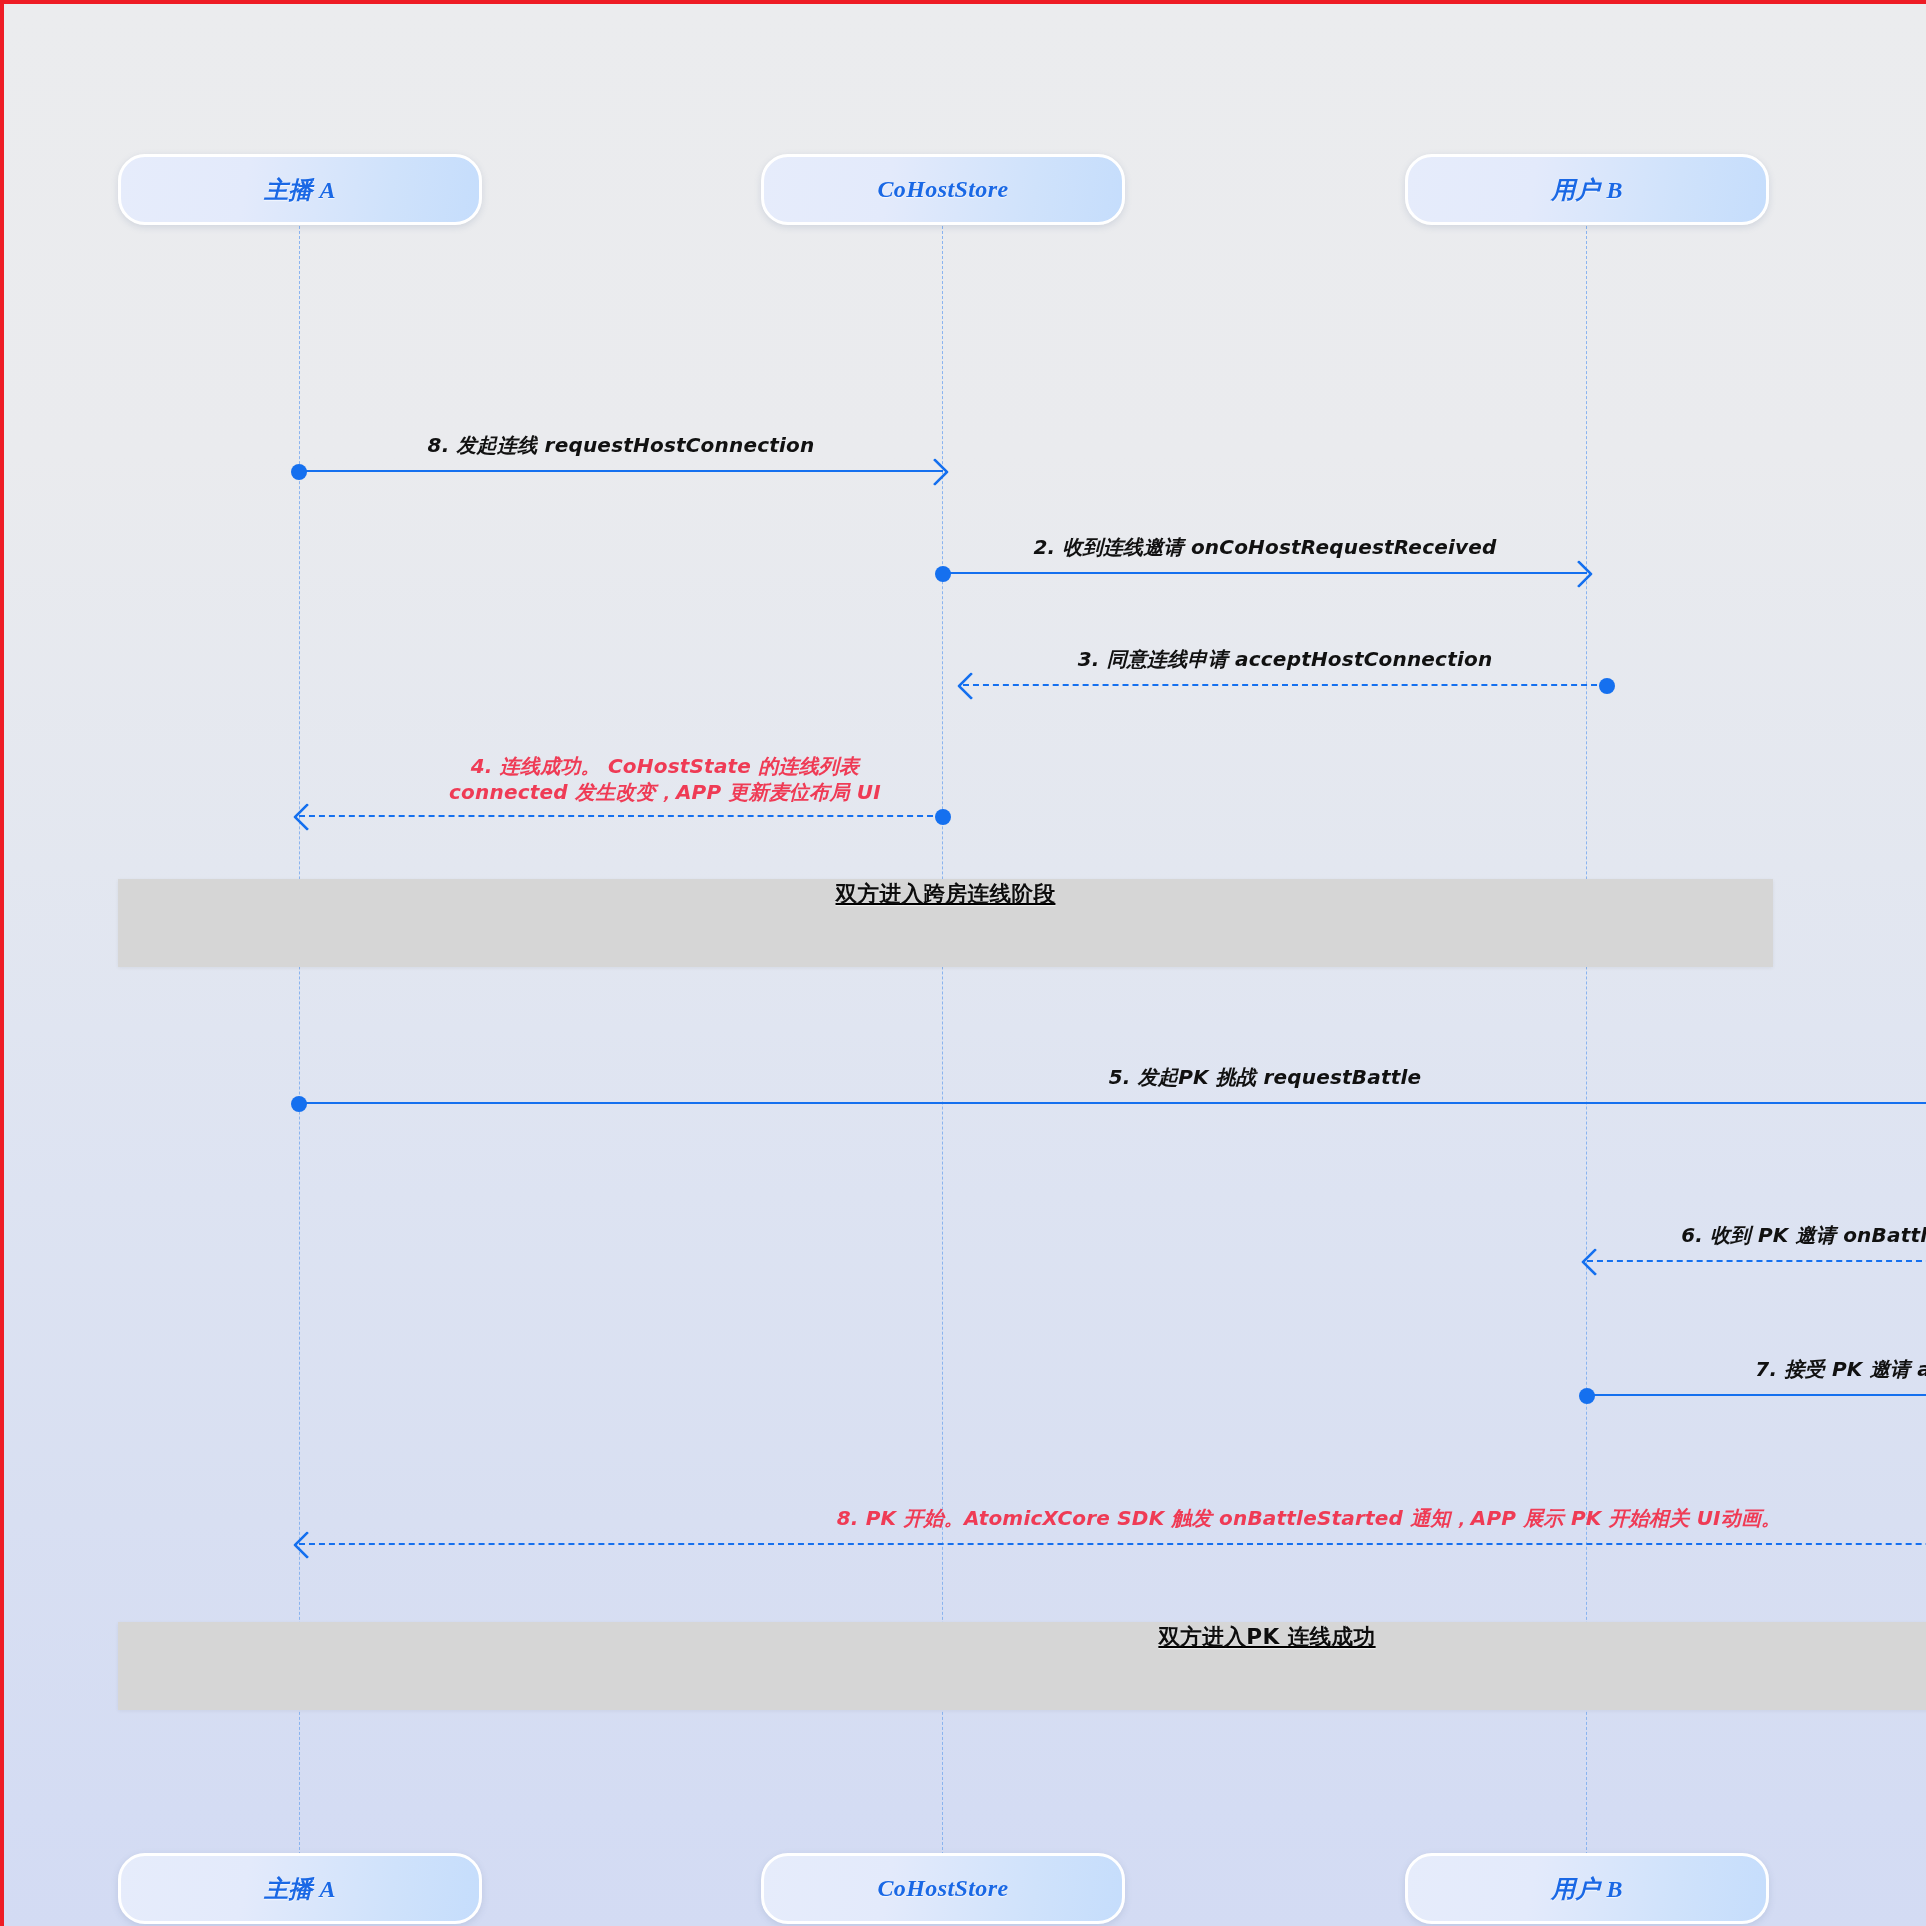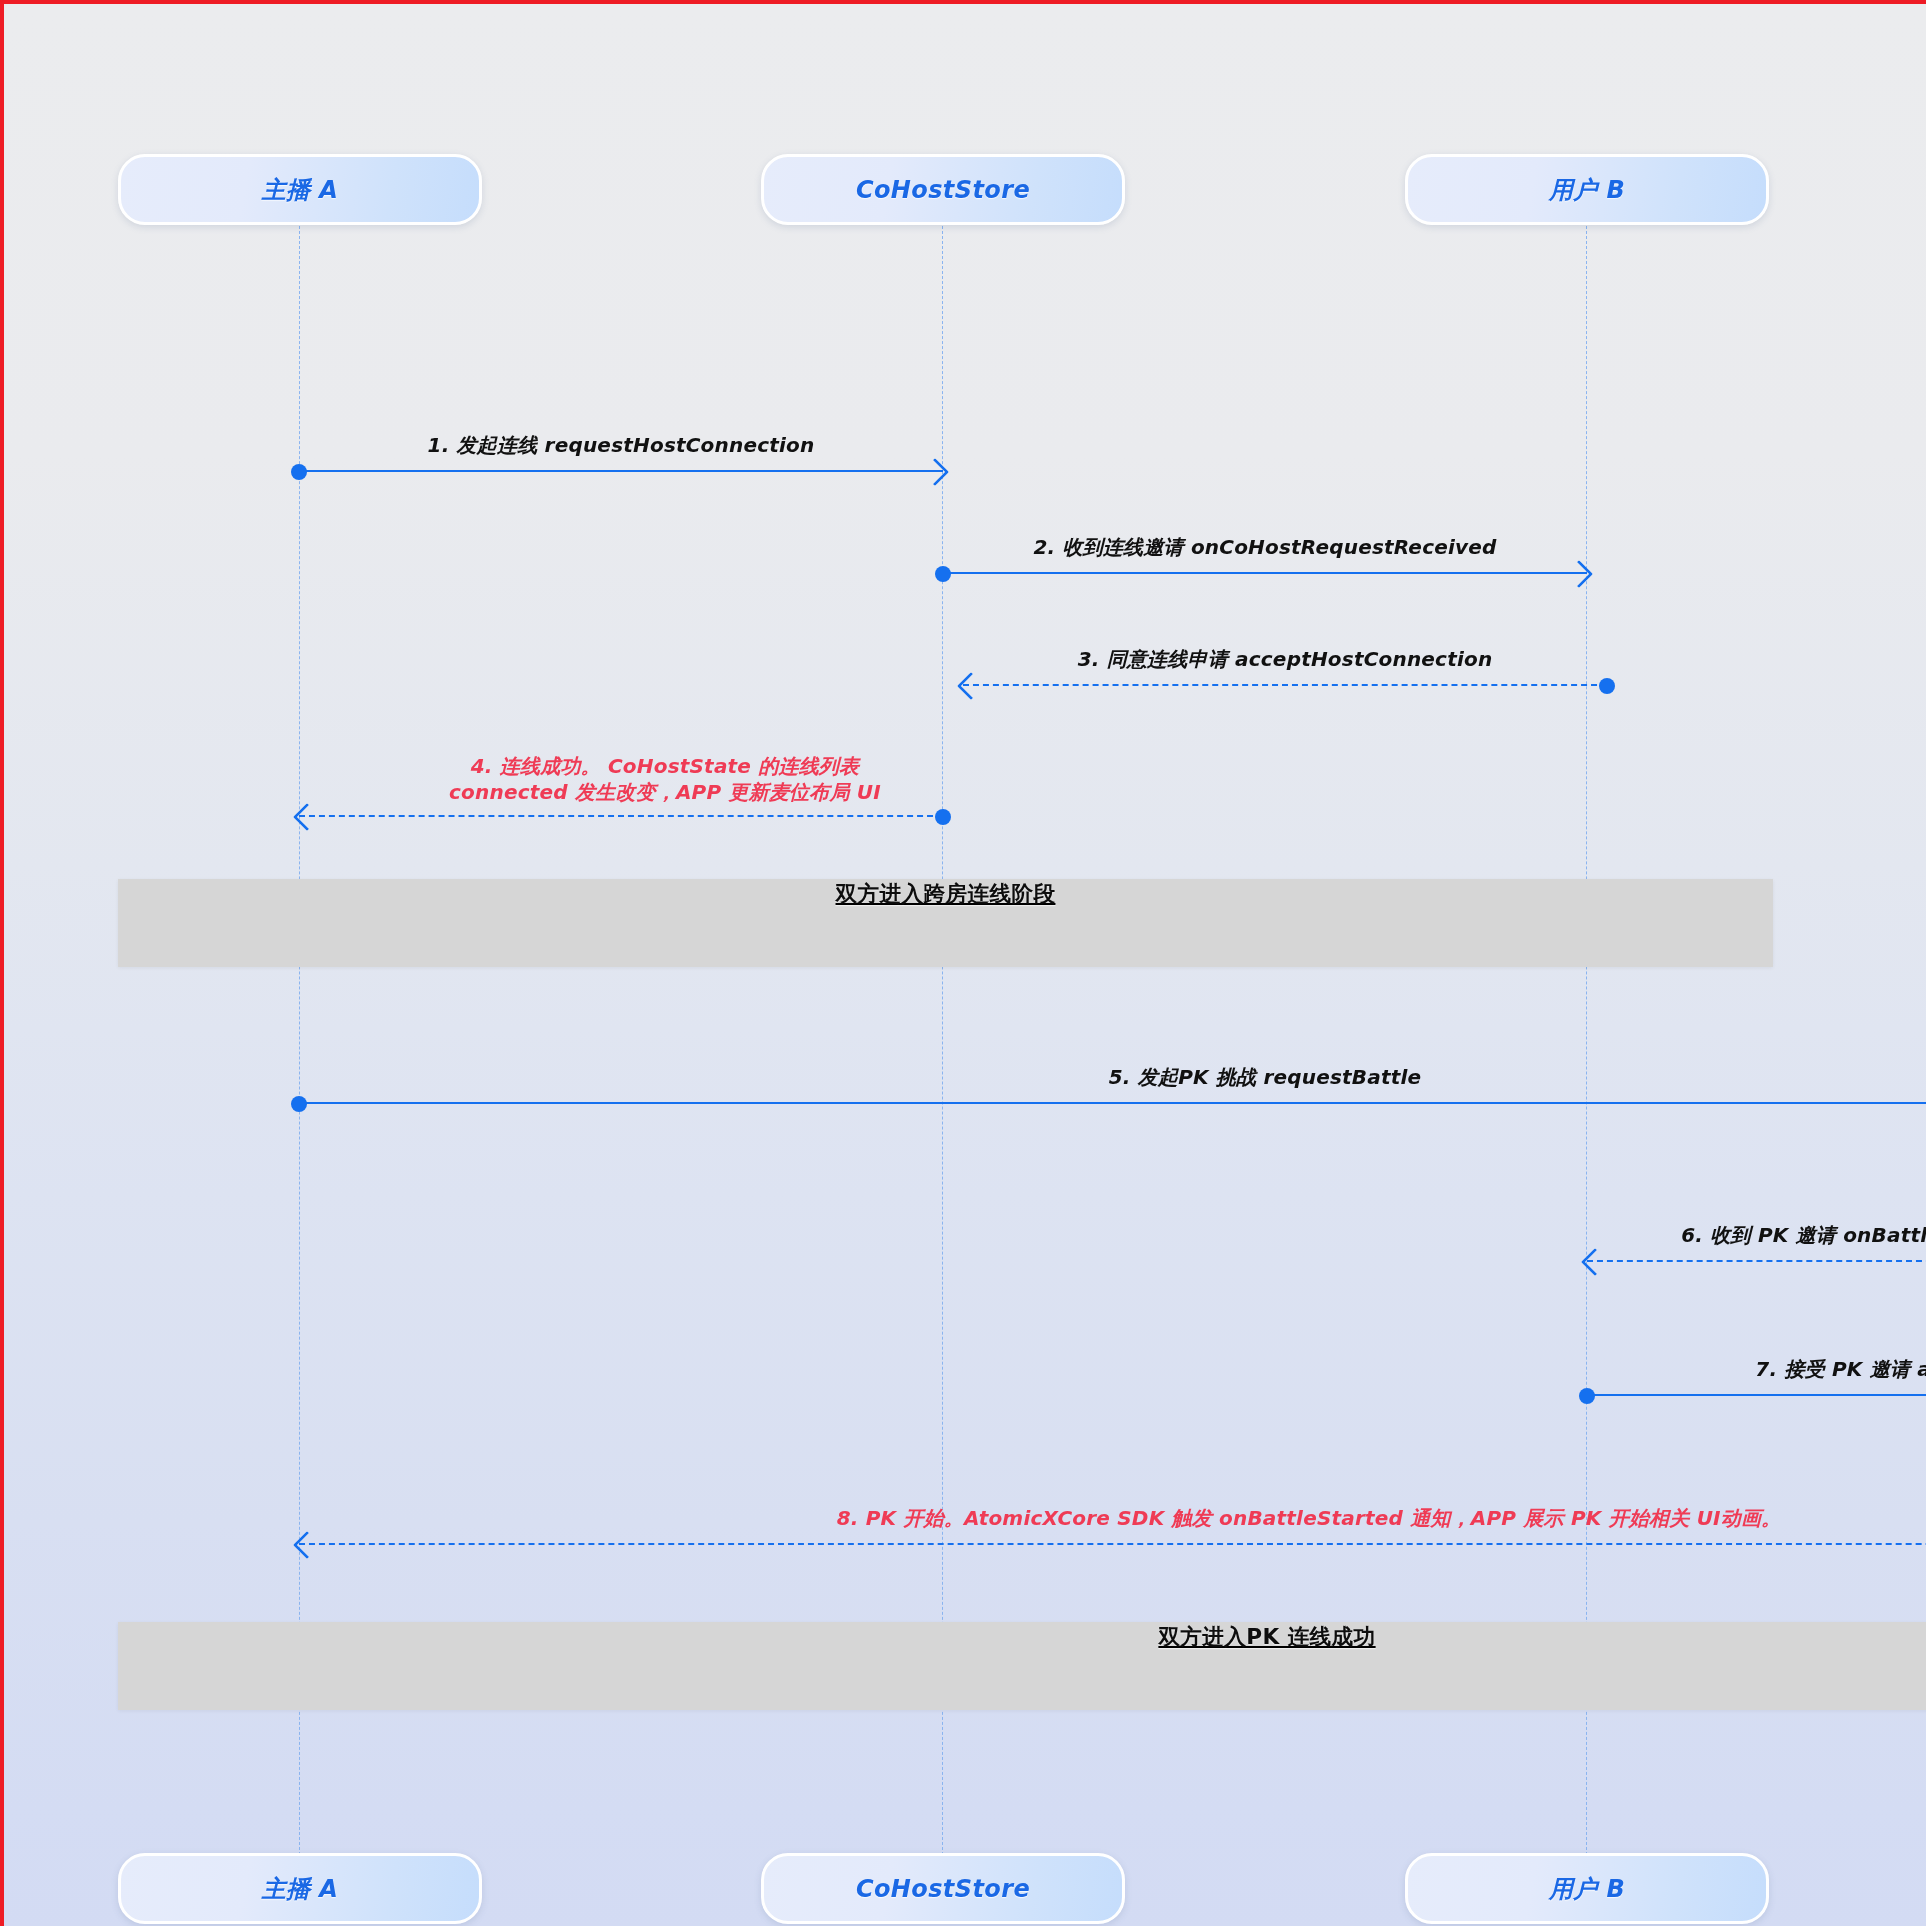--- a/index.html
+++ b/index.html
@@ -44,20 +44,21 @@
     box-shadow: 0 2.3px 7px rgba(90,110,150,0.18);
   }
   .participant-label {
     color: #1a68e5;
     font-size: 24px;
     font-weight: 700;
     font-style: italic;
     letter-spacing: 0.4px;
     white-space: nowrap;
     text-shadow: 0 0.8px 1.2px rgba(255,255,255,0.8);
+    font-family: Liberation Serif, serif;
   }
 
   
   .message { position: absolute; }
 
   .msg-label {
     position: absolute;
     bottom: 13px;
     width: 100%;
     text-align: center;
@@ -143,21 +144,21 @@
     <span class="participant-label">主播 A</span>
   </div>
   <div class="participant" style="left:757px; top:150px; width:364px; height:71px;">
     <span class="participant-label">CoHostStore</span>
   </div>
   <div class="participant" style="left:1401px; top:150px; width:364px; height:71px;">
     <span class="participant-label">用户 B</span>
   </div>
 
   <div class="message" style="left:295px; top:393px; width:644px; height:75px;">
-    <span class="msg-label">1. 发起连线 requestHostConnection</span>
+    <span class="msg-label">8. 发起连线 requestHostConnection</span>
     <div class="msg-line solid"></div>
     <div class="msg-dot at-left"></div>
     <div class="msg-head to-right"></div>
   </div>
 
   <div class="message" style="left:939px; top:495px; width:644px; height:75px;">
     <span class="msg-label">2. 收到连线邀请 onCoHostRequestReceived</span>
     <div class="msg-line solid"></div>
     <div class="msg-dot at-left"></div>
     <div class="msg-head to-right"></div>

